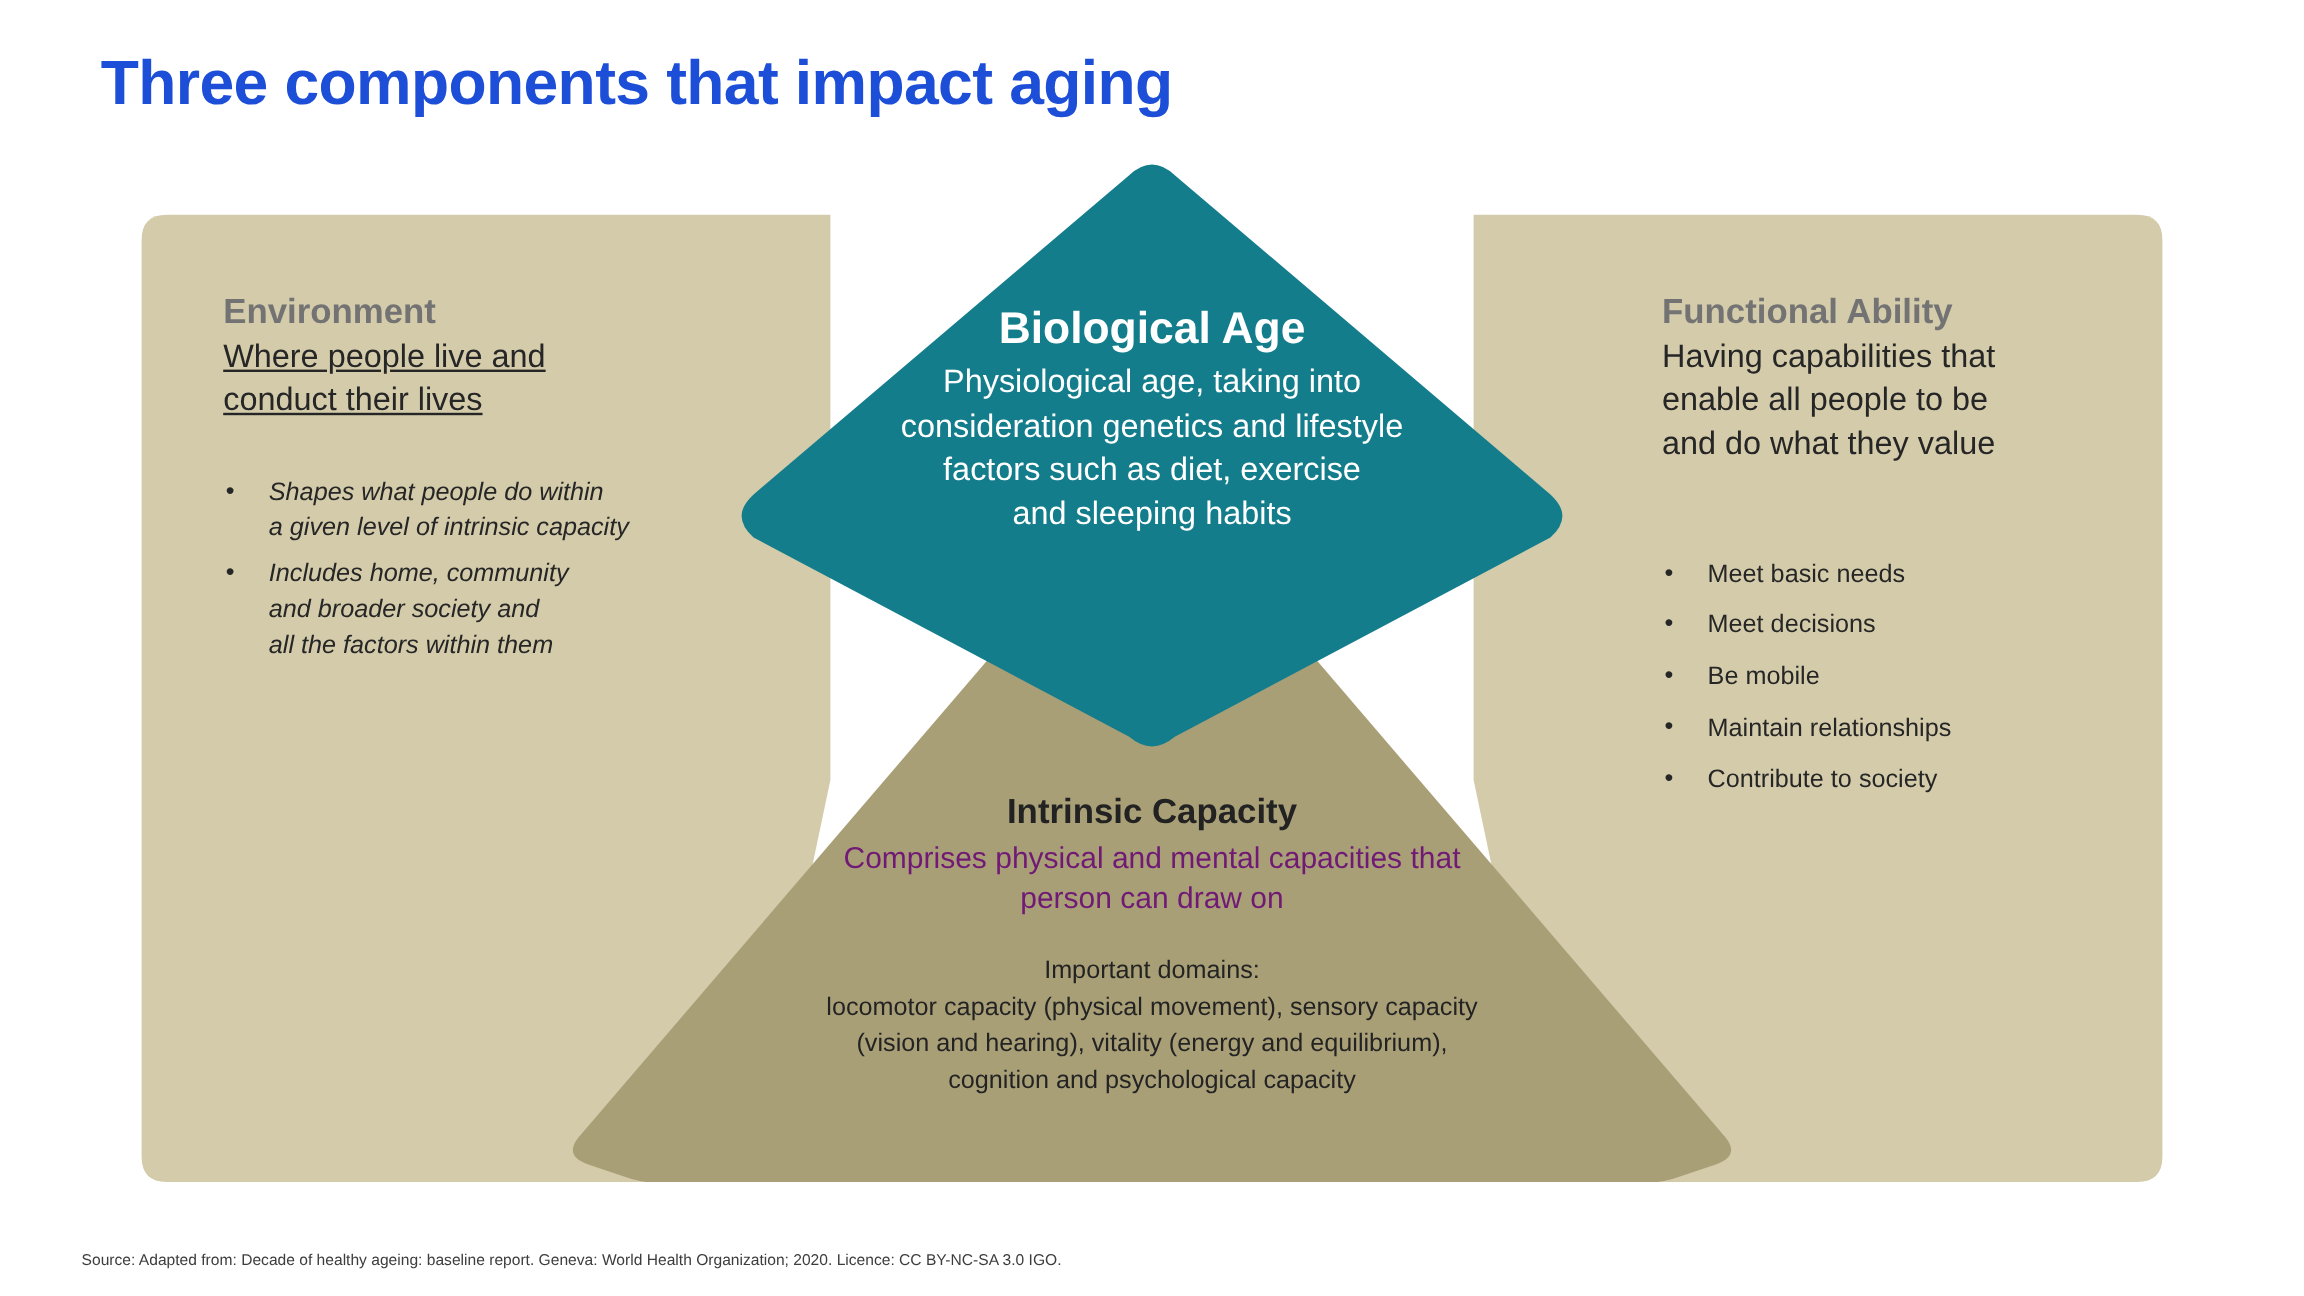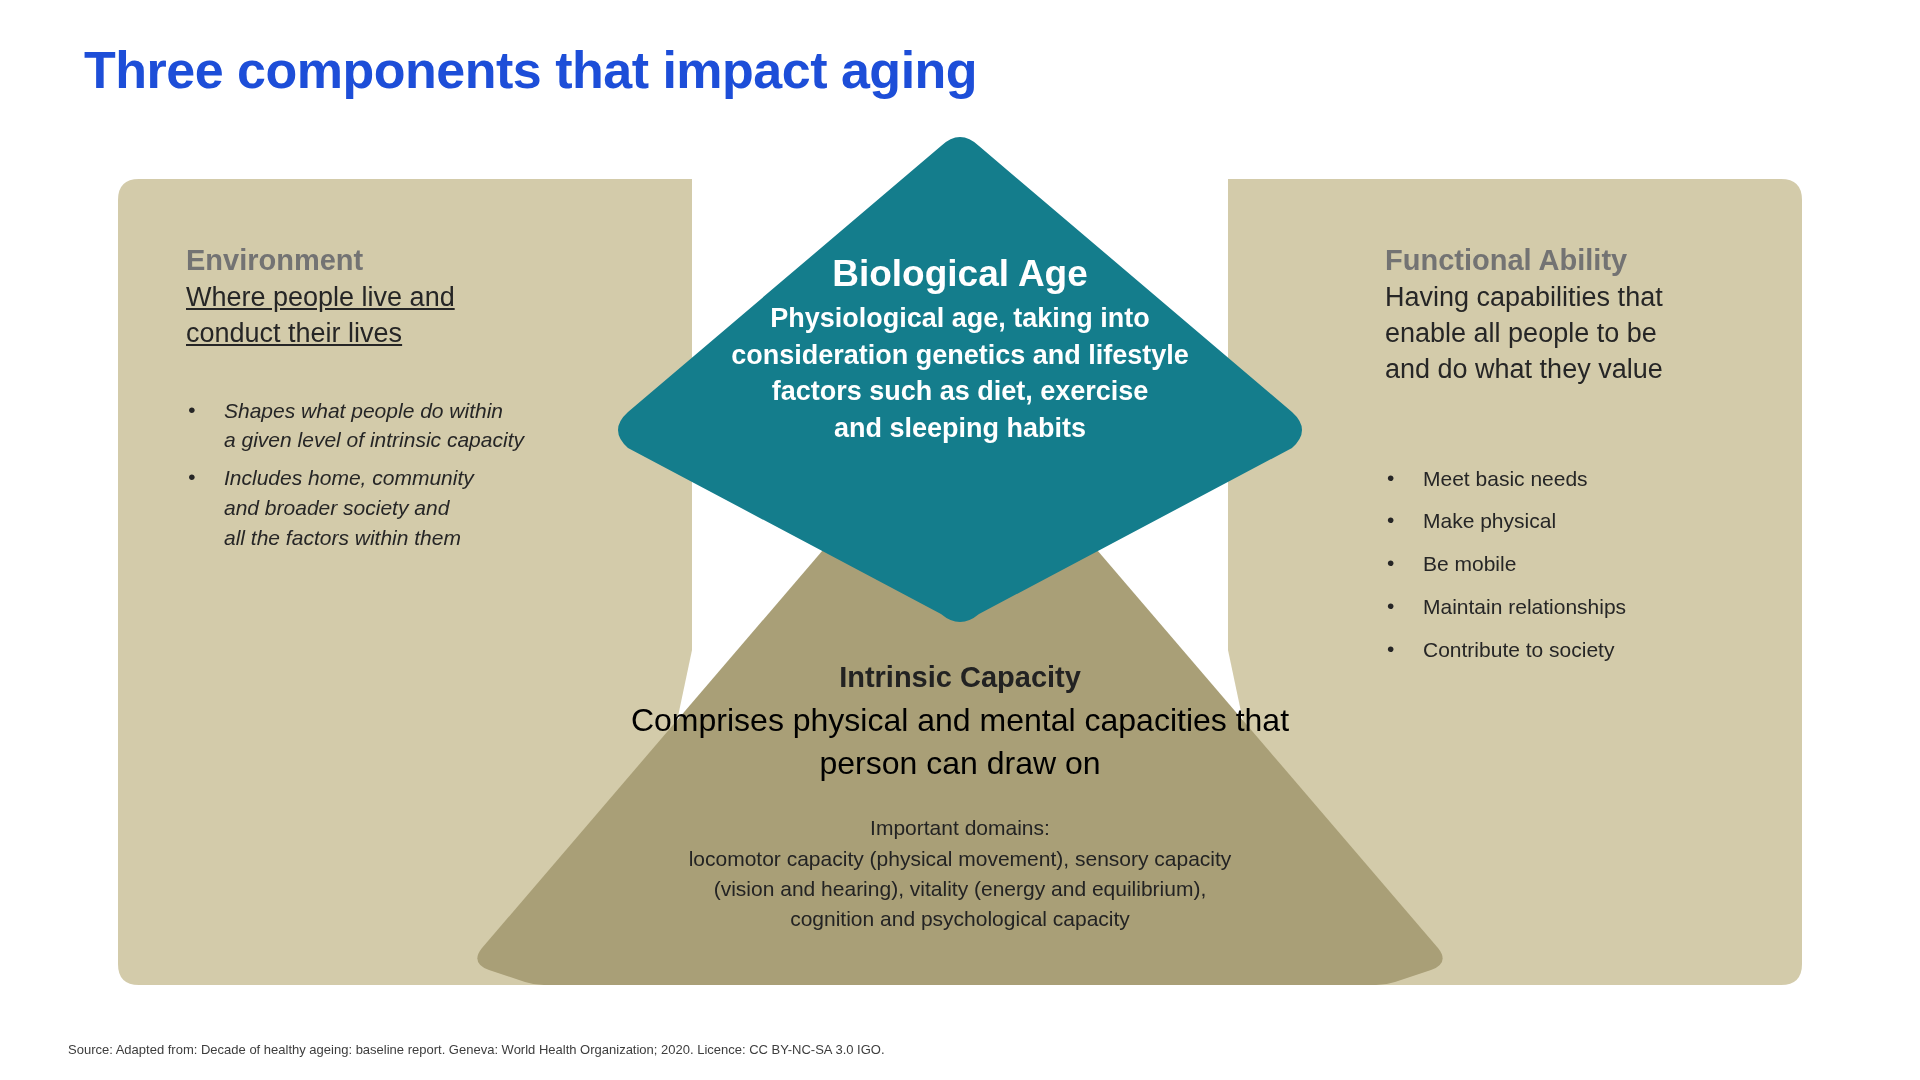--- a/index.html
+++ b/index.html
@@ -111,44 +111,44 @@
   }
   #panel-biological .bio-heading {
     font-size: 37px;
     font-weight: bold;
     color: #ffffff;
     line-height: 1.2;
     margin-bottom: 4px;
   }
   #panel-biological .bio-sub {
     font-size: 27px;
-    font-weight: bold;
+    font-weight: normal;
     color: #ffffff;
     line-height: 1.35;
     white-space: pre-line;
   }
 
   
   #panel-intrinsic {
     left: 590px;
     top: 660px;
     width: 740px;
     text-align: center;
   }
   #panel-intrinsic .ic-heading {
     font-size: 29px;
     font-weight: bold;
     color: #222222;
     line-height: 1.2;
     margin-bottom: 4px;
   }
   #panel-intrinsic .ic-sub {
-    font-size: 32px;
+    font-size: 25px;
     font-weight: normal;
-    color: #000000;
+    color: #701a75;
     line-height: 1.35;
     white-space: pre-line;
   }
   #panel-intrinsic .ic-domains-label {
     margin-top: 28px;
     font-size: 21px;
     line-height: 1.45;
     color: #232323;
   }
   #panel-intrinsic .ic-domains-body {
@@ -238,21 +238,21 @@
 and sleeping habits</div>
 </div>
 
 <div class="panel-text" id="panel-functional">
   <div class="panel-heading">Functional Ability</div>
   <div class="panel-sub" style="white-space: pre-line;">Having capabilities that
 enable all people to be
 and do what they value</div>
   <ul class="panel-bullets fa-bullets">
     <li>Meet basic needs</li>
-    <li>Make physical</li>
+    <li>Meet decisions</li>
     <li>Be mobile</li>
     <li>Maintain relationships</li>
     <li>Contribute to society</li>
   </ul>
 </div>
 
 <div class="panel-text" id="panel-intrinsic">
   <div class="ic-heading">Intrinsic Capacity</div>
   <div class="ic-sub">Comprises physical and mental capacities that
 person can draw on</div>

